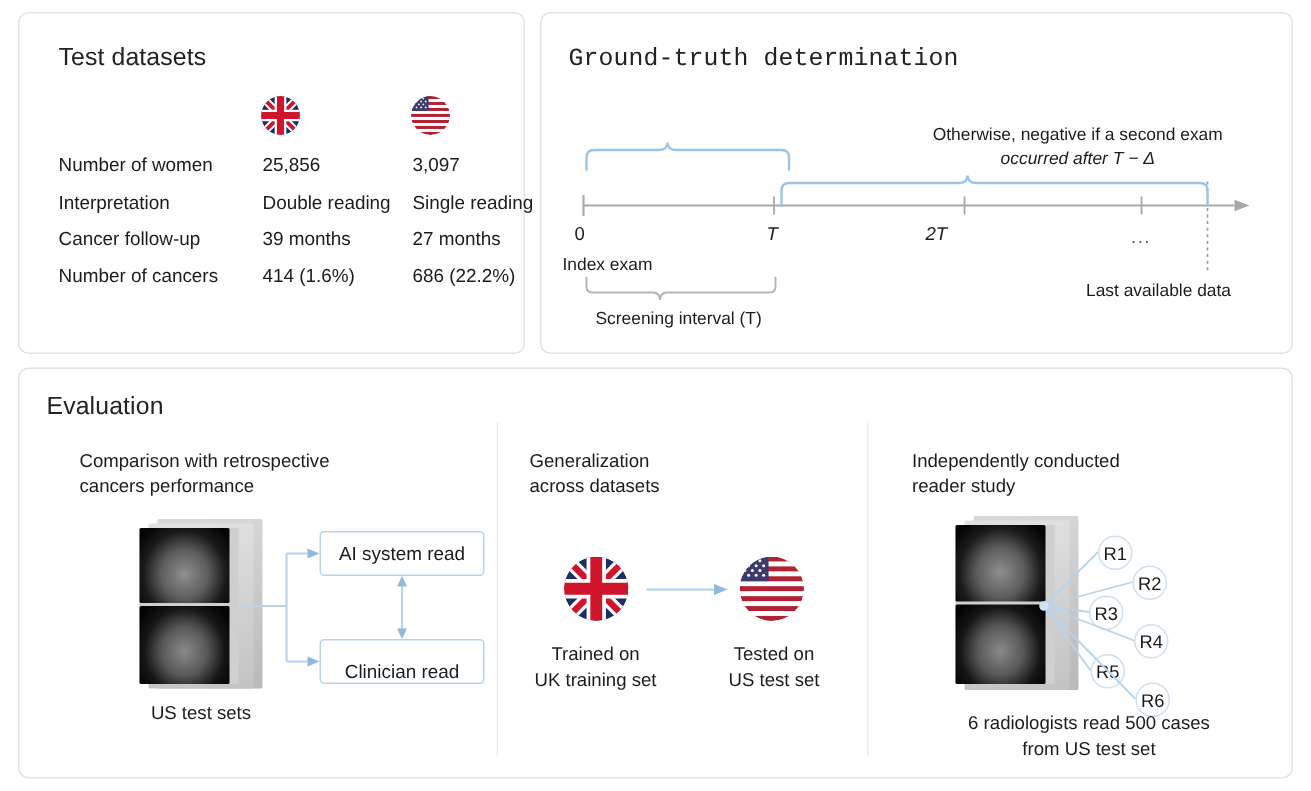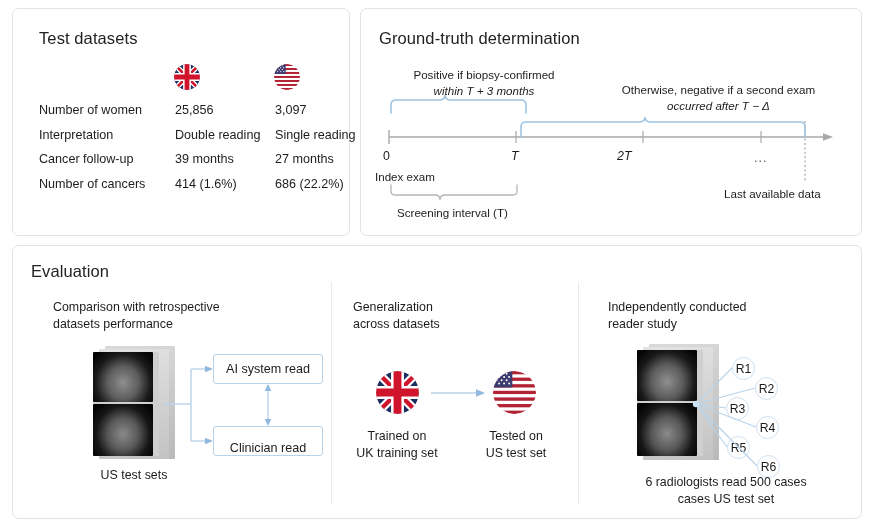--- a/index.html
+++ b/index.html
@@ -37,21 +37,21 @@
   #flag-us-datasets{left:261px;top:55px;}
 
   .dtable{position:absolute;left:26px;top:94px;width:300px;font-size:12.6px;color:#1c1c1c;}
   .drow{display:flex;align-items:baseline;height:24.5px;}
   .dlabel{width:136px;flex:0 0 136px;white-space:nowrap;}
   .dvuk{width:100px;flex:0 0 100px;white-space:nowrap;}
   .dvus{flex:1;white-space:nowrap;}
 
   
   #panel-groundtruth{left:360px;top:8px;width:502px;height:228px;}
-  #groundtruth-title{left:18px;top:20px;}
+  #groundtruth-title{left:18px;top:20px;font-family:Liberation Mono, monospace;}
   .gt-txt{position:absolute;font-size:11.6px;color:#1c1c1c;line-height:15.5px;white-space:nowrap;}
   .tick-lab{position:absolute;font-size:12.4px;color:#1c1c1c;}
 
   
   #panel-evaluation{left:12px;top:245px;width:850px;height:274px;}
   #evaluation-title{left:18px;top:16px;}
   .col-head{
     position:absolute;text-align:left;font-size:12.4px;color:#1c1c1c;line-height:16.5px;
   }
   .vdiv{position:absolute;width:1px;background:#ebebeb;}
@@ -156,24 +156,20 @@
       <span class="dlabel">Number of cancers</span>
       <span class="dvuk">414 (1.6%)</span>
       <span class="dvus">686 (22.2%)</span>
     </div>
   </div>
 </div>
 
 <div class="panel" id="panel-groundtruth">
   <div class="panel-title" id="groundtruth-title">Ground-truth determination</div>
 
-  <div class="gt-txt" style="left:18px;top:58px;width:210px;text-align:center;line-height:15.5px;">
-    <div>Positive if biopsy-confirmed</div>
-    <div style="font-style:italic;">within T + 3 months</div>
-  </div>
 
   <div class="gt-txt" style="left:225px;top:73px;width:265px;text-align:center;line-height:15.5px;">
     <div>Otherwise, negative if a second exam</div>
     <div style="font-style:italic;">occurred after T − Δ</div>
   </div>
 
   <div class="tick-lab" style="left:22px;top:140px;">0</div>
   <div class="tick-lab" style="left:150px;top:140px;font-style:italic;">T</div>
   <div class="tick-lab" style="left:256px;top:140px;font-style:italic;">2T</div>
   <div class="tick-lab" style="left:393px;top:142px;letter-spacing:1px;color:#5a5a5a;">...</div>
@@ -203,21 +199,21 @@
 </div>
 
 <div class="panel" id="panel-evaluation">
   <div class="panel-title" id="evaluation-title">Evaluation</div>
 
   <div class="vdiv" style="left:318px;top:36px;height:222px;"></div>
   <div class="vdiv" style="left:565px;top:36px;height:222px;"></div>
 
   <div class="col-head" style="left:40px;top:53px;width:250px;">
     <div>Comparison with retrospective</div>
-    <div>datasets performance</div>
+    <div>cancers performance</div>
   </div>
 
   <div class="mammo-stack" style="left:76px;top:100px;width:86px;height:115px;">
     <div class="sheet" style="left:16px;top:0;width:70px;height:113px;background:linear-gradient(170deg,#d9d9d9,#b9b9b9);"></div>
     <div class="sheet" style="left:10px;top:3px;width:70px;height:110px;background:linear-gradient(170deg,#e2e2e2,#c3c3c3);"></div>
     <div class="sheet" style="left:4px;top:6px;width:66px;height:104px;background:#cfcfcf;"></div>
     <div class="sheet" style="left:4px;top:6px;width:60px;height:50px;background:radial-gradient(ellipse 62% 78% at 50% 62%,#8f8f8f 0%,#5d5d5d 42%,#1a1a1a 74%,#050505 100%);"></div>
     <div class="sheet" style="left:4px;top:58px;width:60px;height:52px;background:radial-gradient(ellipse 60% 74% at 50% 58%,#8a8a8a 0%,#585858 42%,#161616 74%,#040404 100%);"></div>
   </div>
 
@@ -354,15 +350,15 @@
       <line x1="683" y1="158" x2="713" y2="162"></line>
       <line x1="683" y1="158" x2="743" y2="181"></line>
       <line x1="683" y1="158" x2="714" y2="201"></line>
       <line x1="683" y1="158" x2="744" y2="220"></line>
     </g>
     <circle cx="683" cy="158" r="3.2" fill="#cfe3f3"></circle>
   </svg>
 
   <div class="lbl-c" style="left:598px;top:228px;width:230px;">
     <div>6 radiologists read 500 cases</div>
-    <div>cases US test set</div>
+    <div>from US test set</div>
   </div>
 </div>
 
 </body></html>

